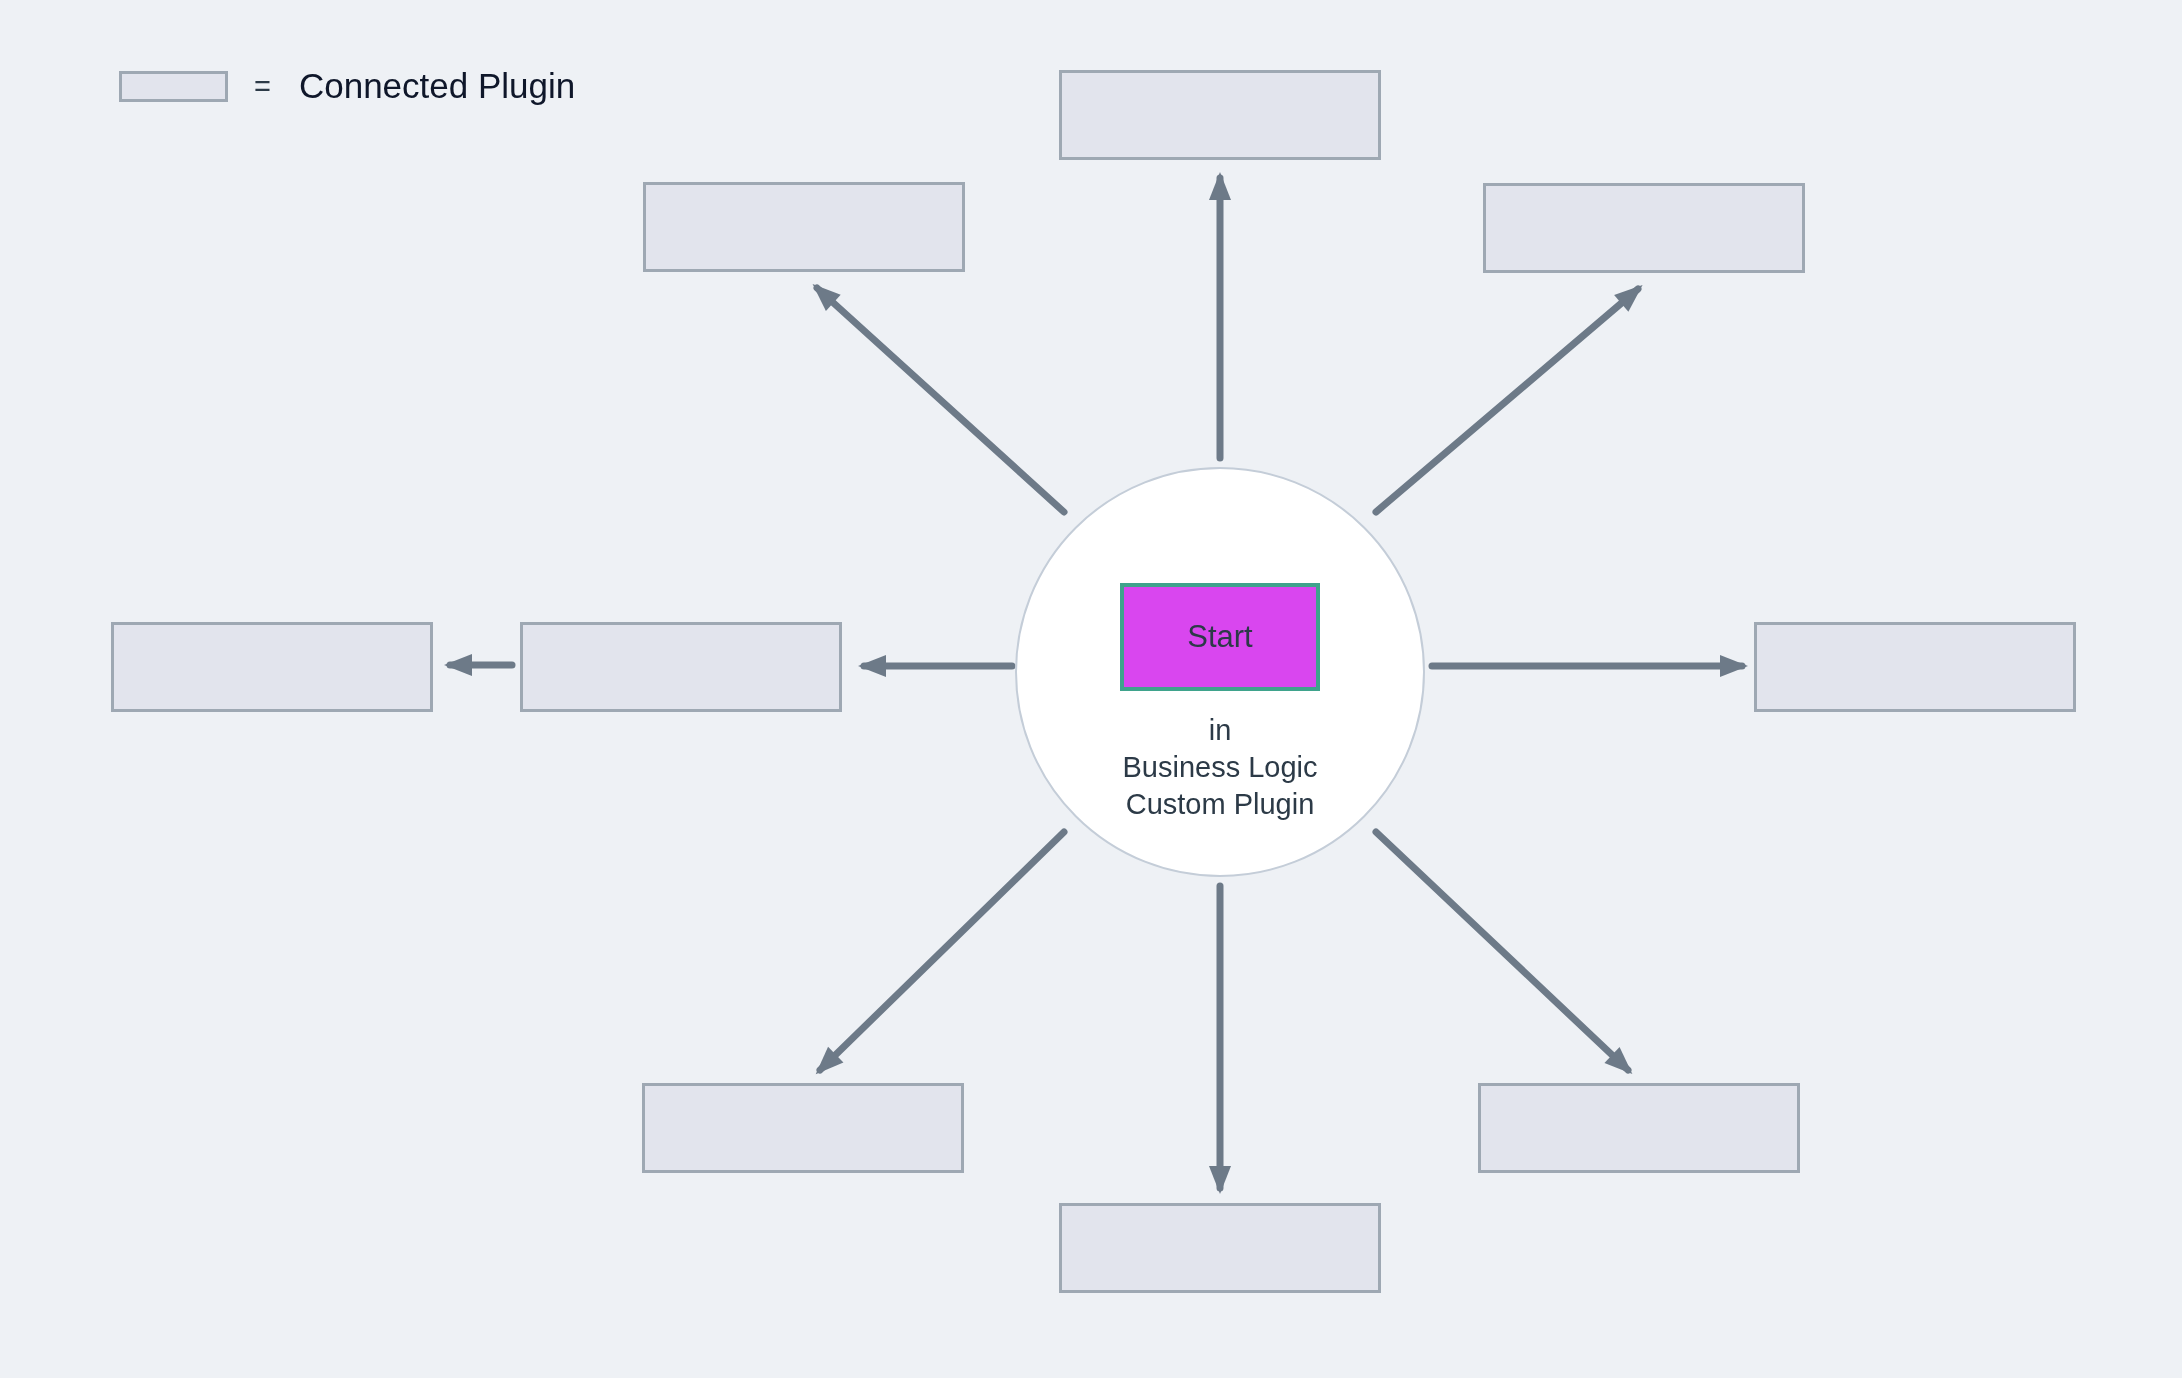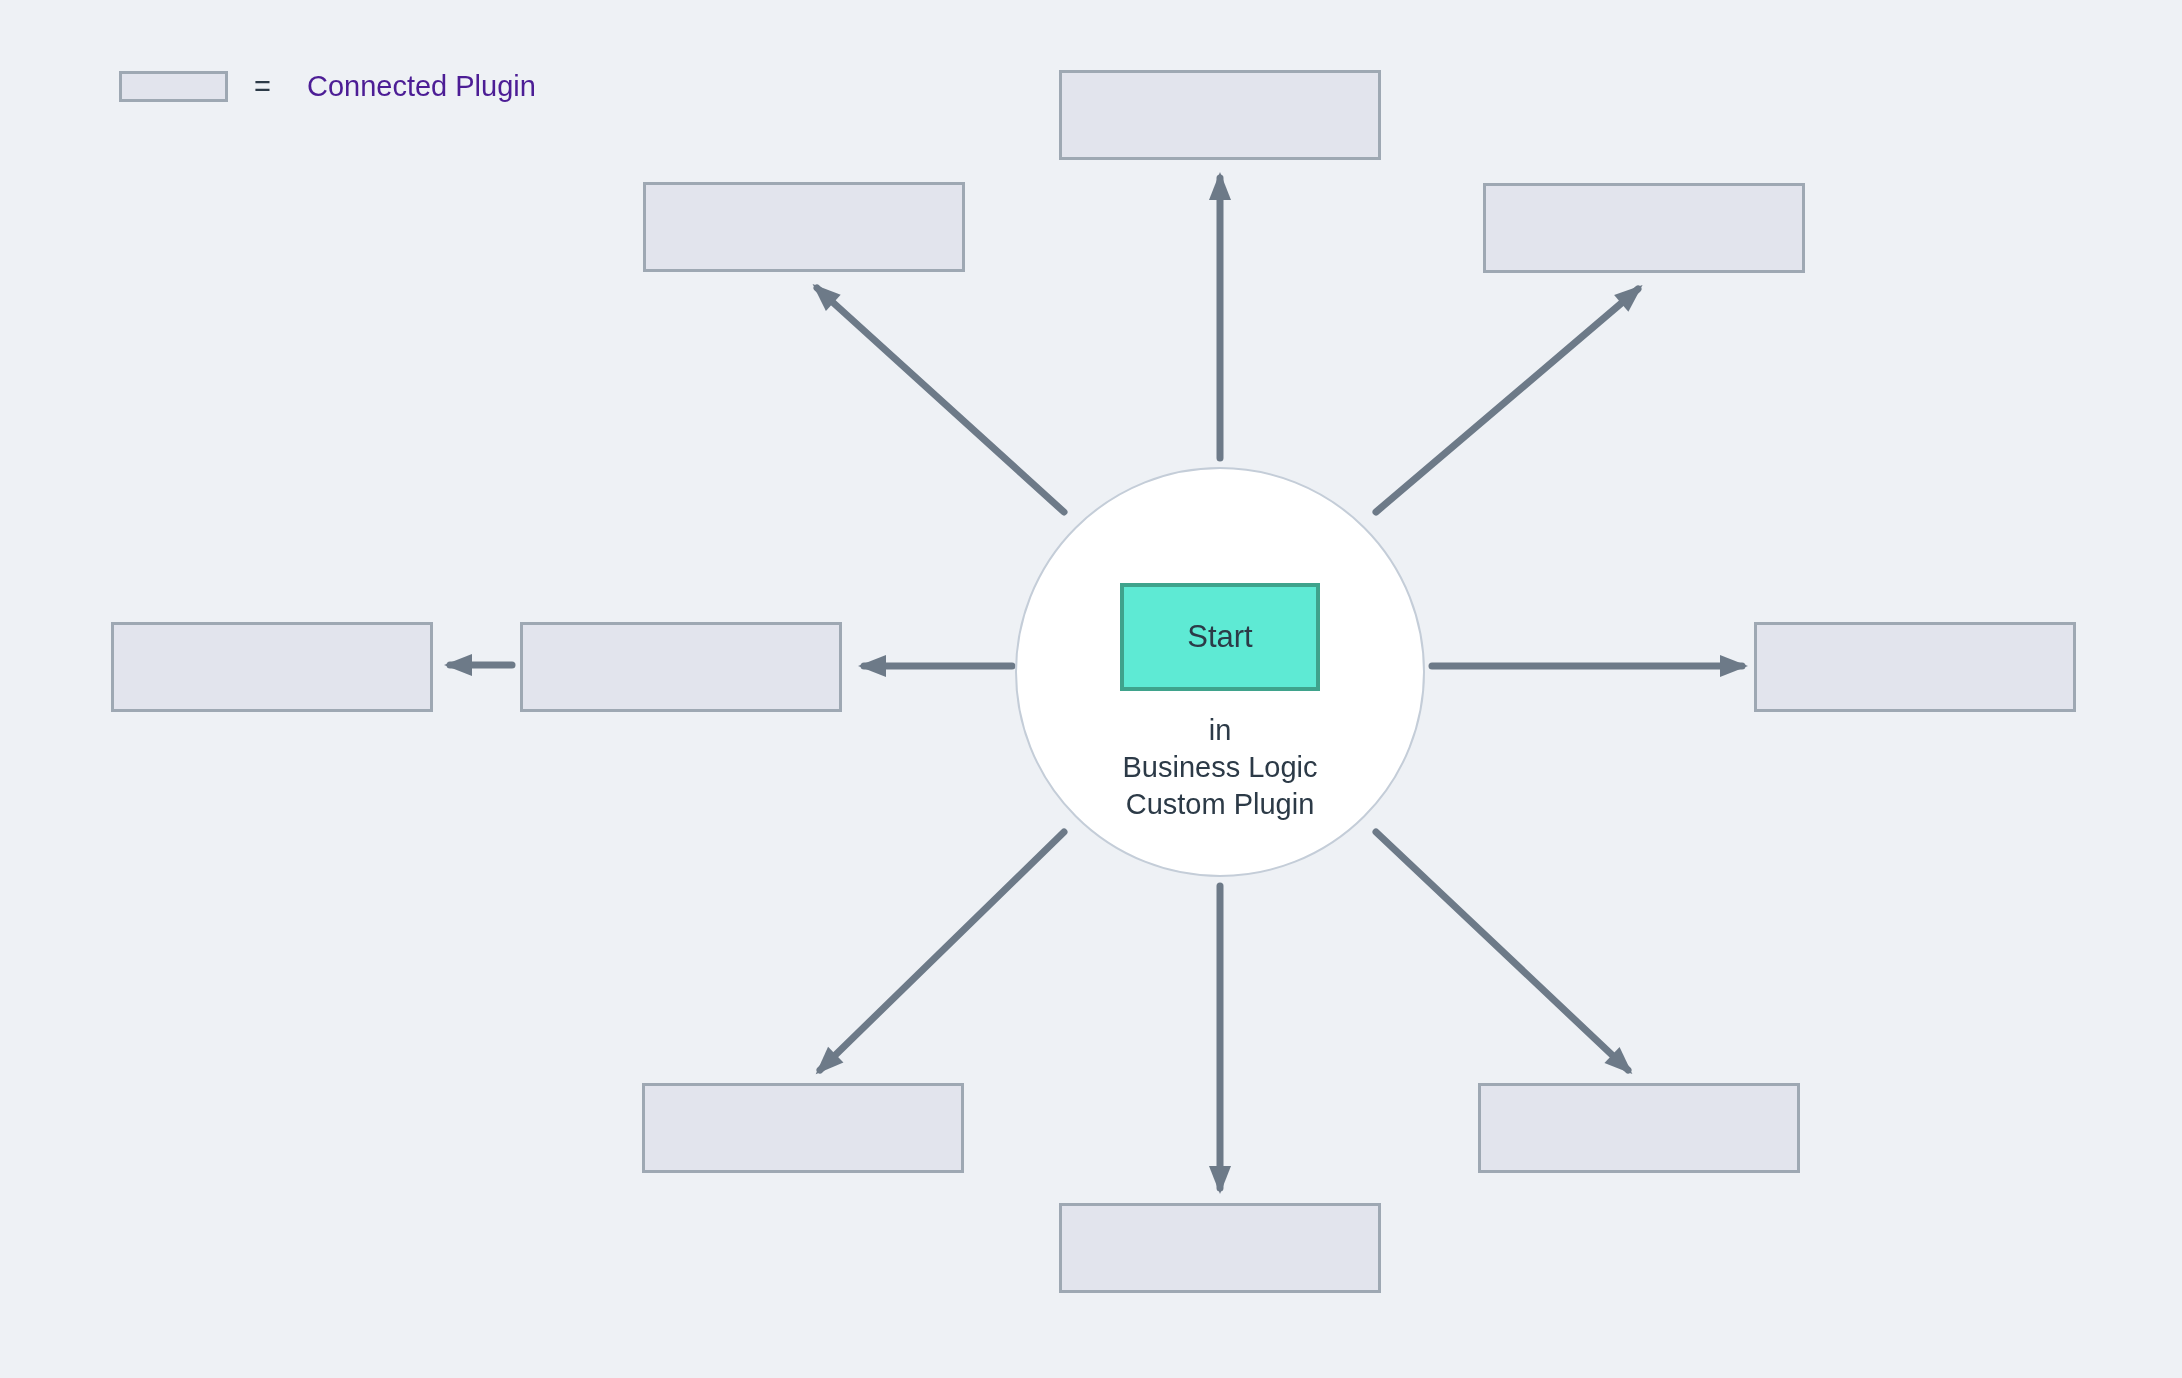--- a/index.html
+++ b/index.html
@@ -42,21 +42,21 @@
     background: #ffffff;
     border: 2px solid #c4cdd8;
   }
   .start-node {
     position: absolute;
     left: 103px;
     top: 114px;
     width: 200px;
     height: 108px;
     box-sizing: border-box;
-    background: #5eead4;
+    background: #d946ef;
     border: 4px solid #3fa38c;
     display: flex;
     align-items: center;
     justify-content: center;
     font-size: 31px;
     color: #2c3a47;
   }
   .hub-caption {
     position: absolute;
     left: 0;
@@ -82,23 +82,23 @@
     box-sizing: border-box;
     background: #e2e4ed;
     border: 3px solid #9ea8b3;
   }
   .legend-equals {
     margin-left: 26px;
     font-size: 29px;
     color: #2c3a47;
   }
   .legend-label {
-    margin-left: 36px;
-    font-size: 29px;
-    color: #4c1d95;
+    margin-left: 28px;
+    font-size: 35px;
+    color: #0f172a;
   }
   
   .note {
     position: absolute;
     left: 218px;
     top: 744px;
     font-size: 30px;
     font-style: italic;
     color: #2c3a47;
   }

